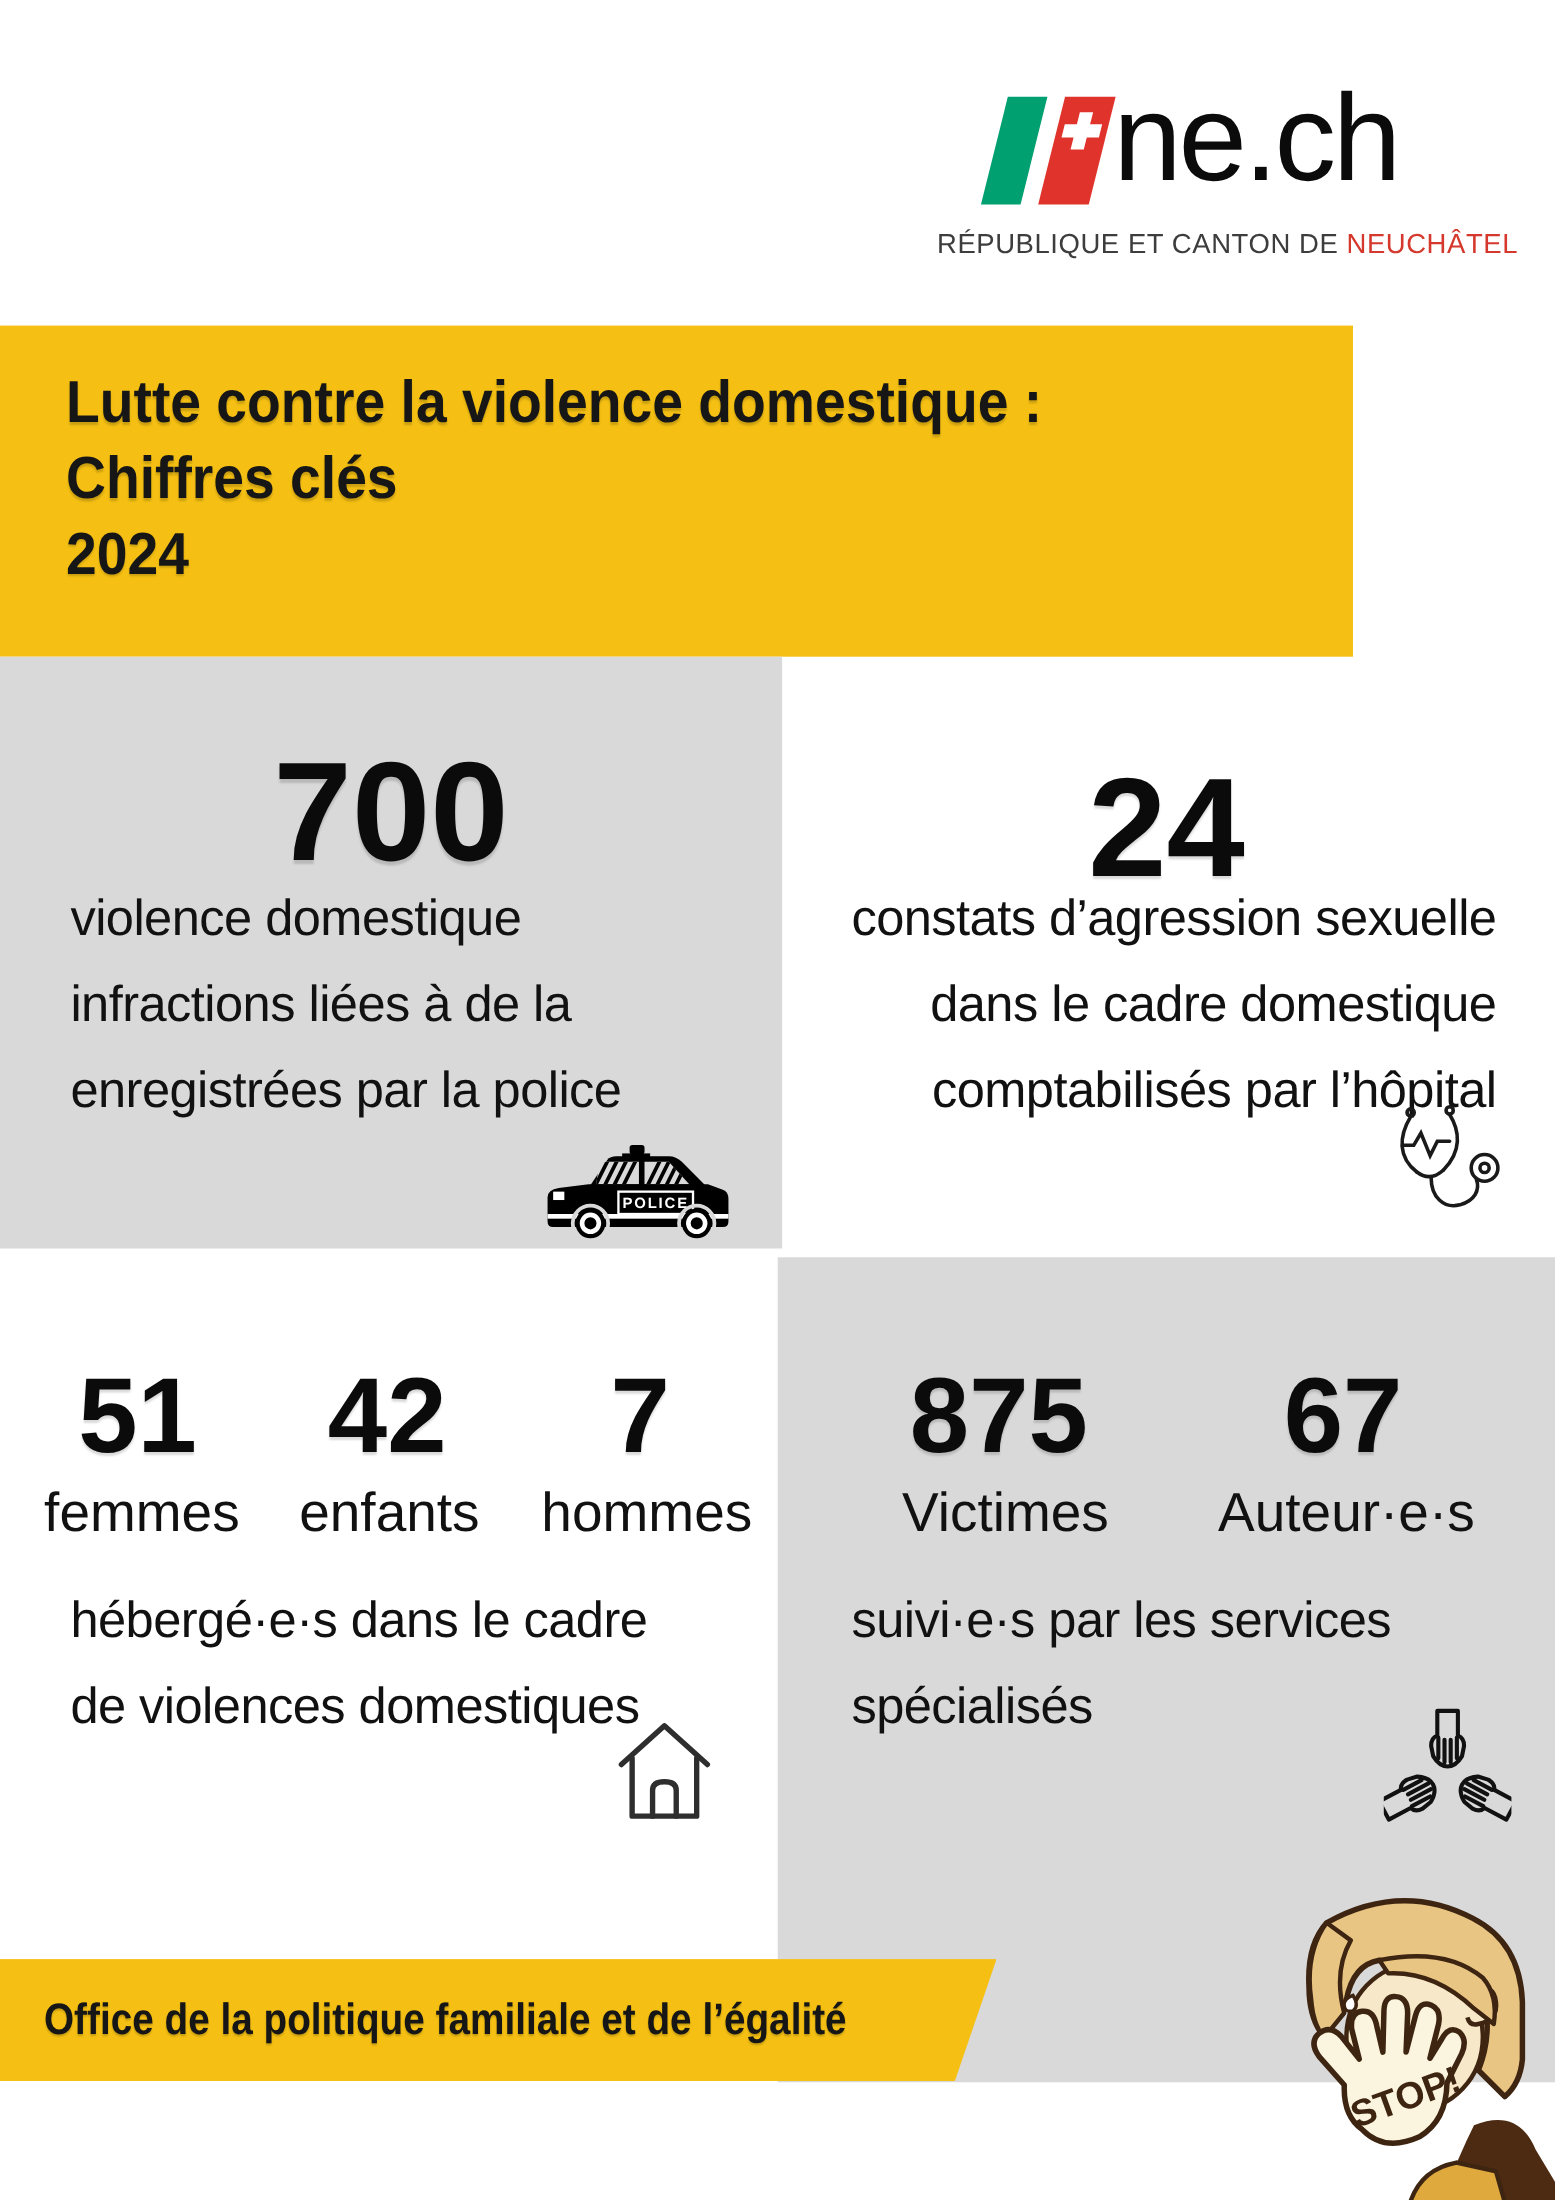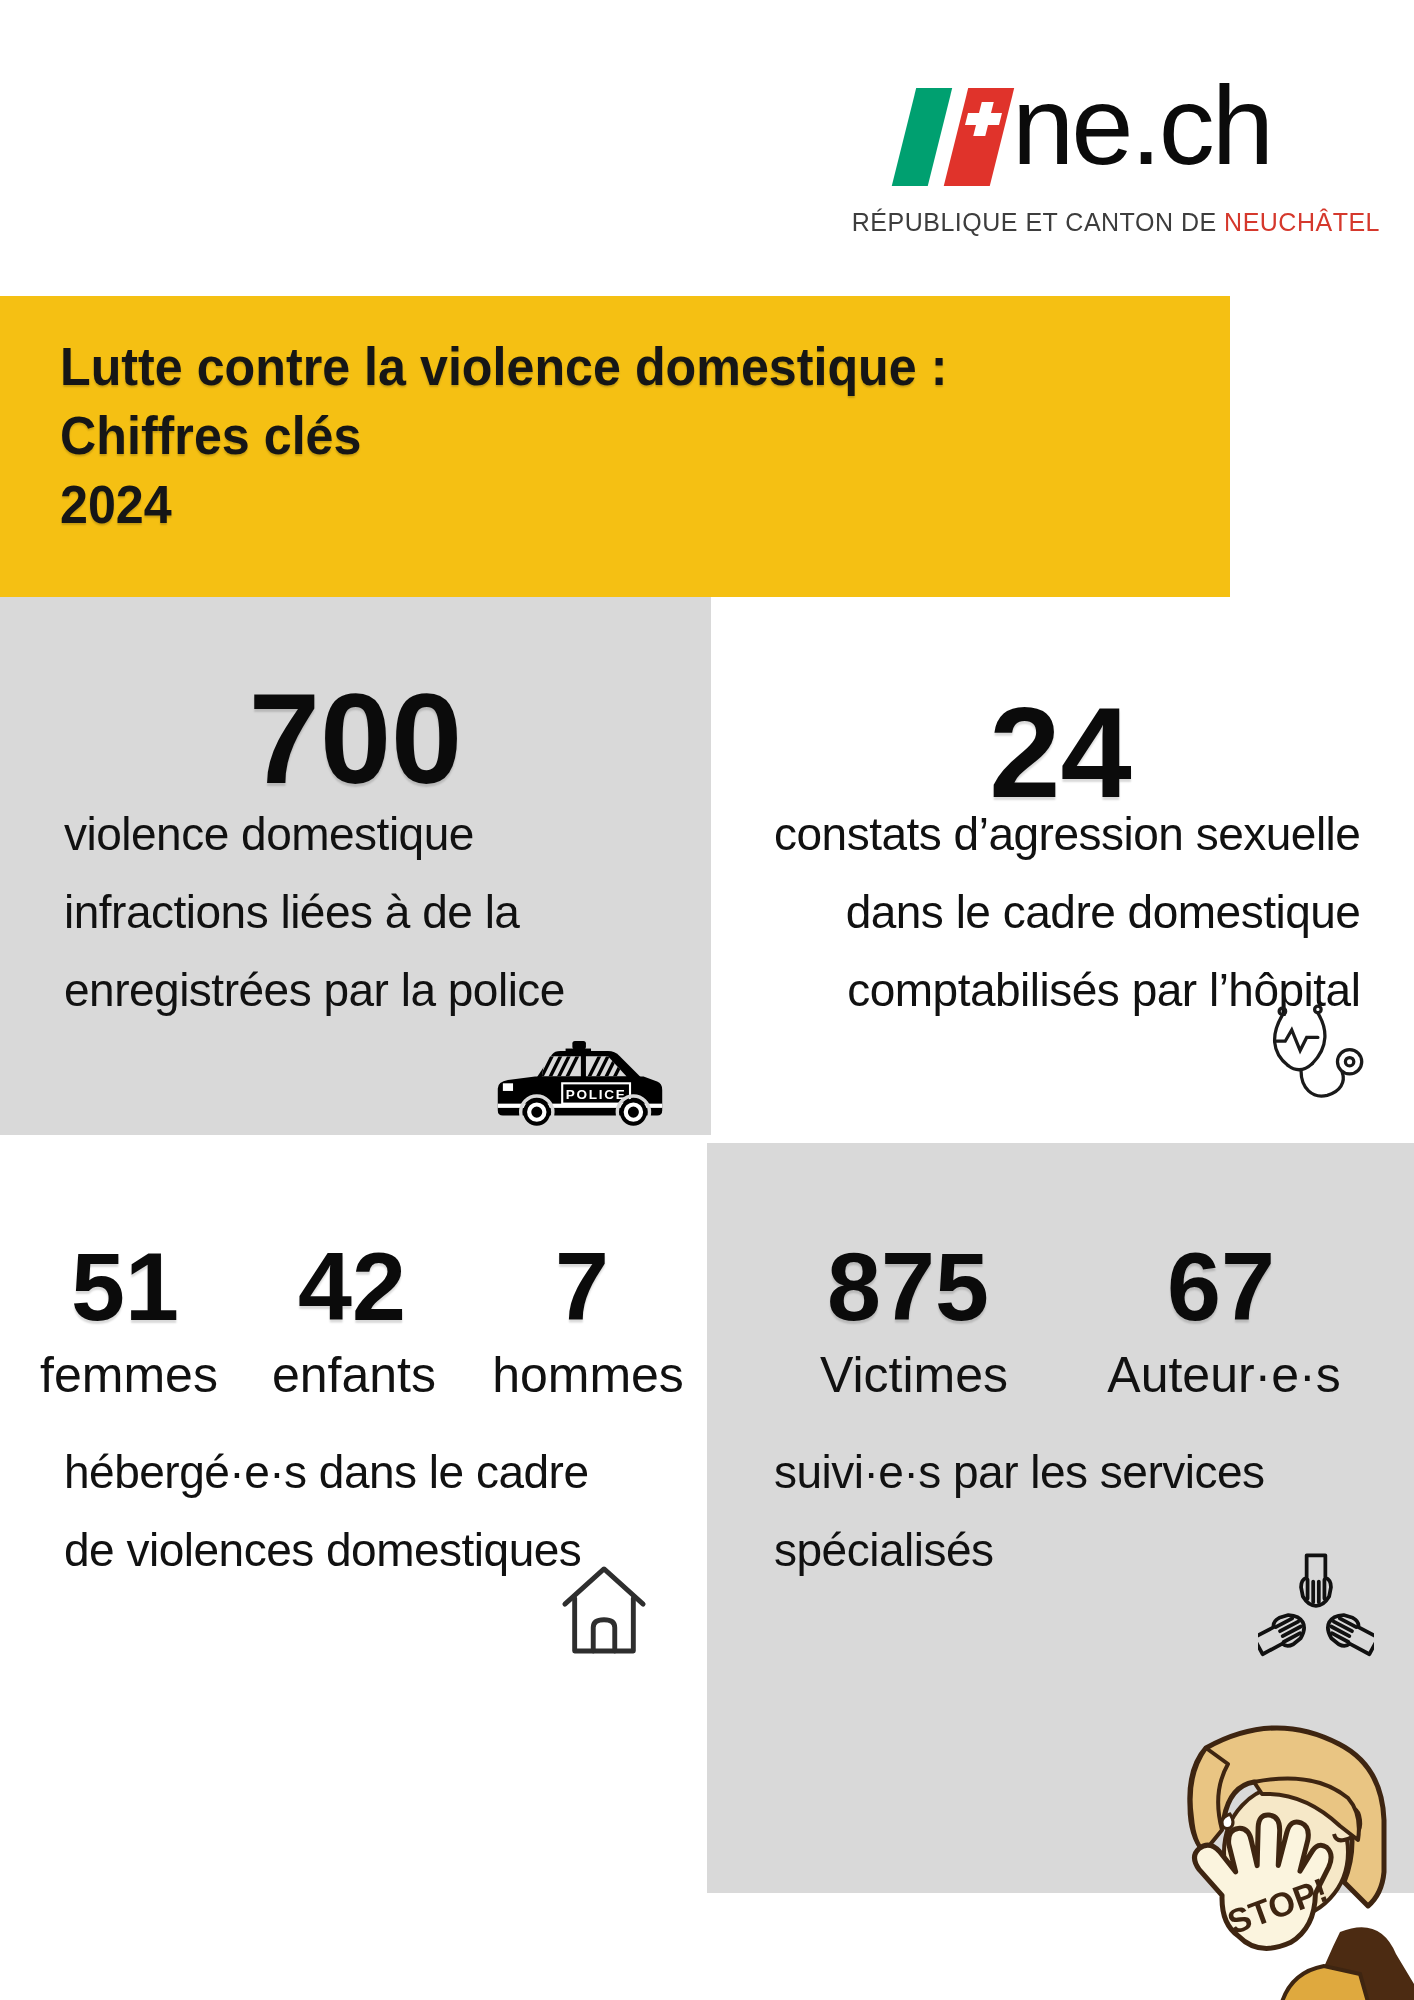--- a/index.html
+++ b/index.html
@@ -180,20 +180,23 @@
           <path d="M52 4 H72 V28 Q78 30 78 38 L76 48 Q70 58 62 58 Q54 58 48 48 L46 38 Q46 30 52 28 Z"></path>
           <path d="M53 30 V50 M59 32 V54 M65 32 V54 M71 30 V50" fill="none"></path>
         </g>
       </defs>
       <use href="#handg" transform="rotate(118 62 74)"></use>
       <use href="#handg" transform="rotate(-118 62 74)"></use>
       <use href="#handg" transform="translate(0 6)"></use>
     </svg>
   </div>
 
+  <div class="footer-ribbon">
+    <div class="footer-text">Office de la politique familiale et de l’égalité</div>
+  </div>
 
   <svg class="abs" style="left:1134px;top:1722px;" width="280" height="280" viewBox="0 0 280 280">
 
     <path d="M72 26 Q140 -12 205 22 Q248 44 250 98 L250 150 Q248 172 234 184 L210 160 Q226 120 210 78 L120 60 Q96 64 90 96 L70 130 Q56 114 56 84 Q54 46 72 26 Z" fill="#E9C583" stroke="#3E2511" stroke-width="5" stroke-linejoin="round"></path>
     <path d="M72 26 Q52 54 58 96 Q60 120 70 130 L88 108 Q78 70 94 42 Z" fill="#E9C583" stroke="#3E2511" stroke-width="4" stroke-linejoin="round"></path>
 
     <ellipse cx="152" cy="130" rx="62" ry="66" fill="#F6E8C8" stroke="#3E2511" stroke-width="4"></ellipse>
 
     <path d="M206 88 q18 -8 20 10 q2 16 -16 20 q-8 2 -10 -6" fill="#F6E8C8" stroke="#3E2511" stroke-width="4"></path>
     <path d="M210 96 q8 -2 8 8" fill="none" stroke="#3E2511" stroke-width="3"></path>

